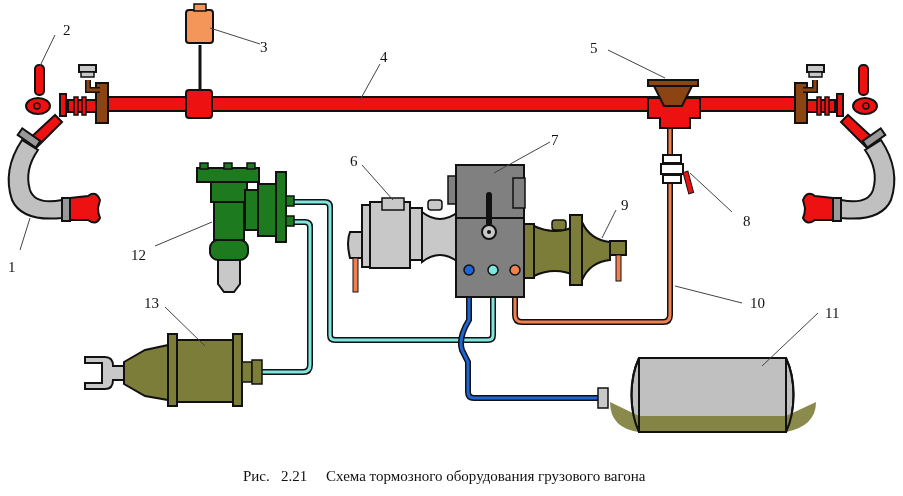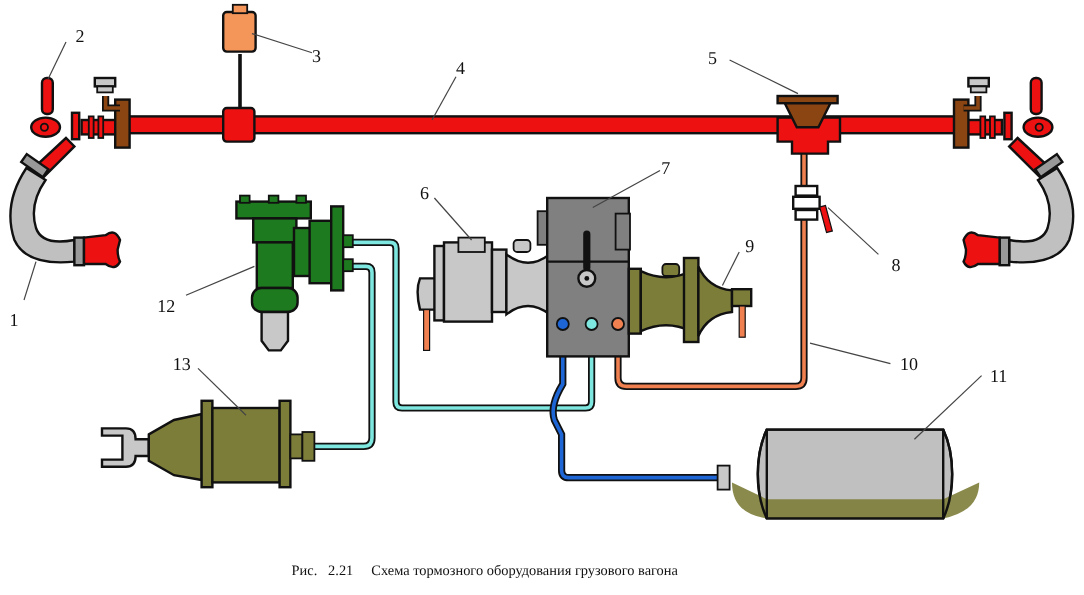--- a/index.html
+++ b/index.html
@@ -1,21 +1,21 @@
 <!DOCTYPE html>
 <html><head>
 <meta charset="utf-8">
 <style>
   html,body{margin:0;padding:0;background:#fff;}
   body{width:903px;height:496px;overflow:hidden;position:relative;font-family:"Liberation Serif","DejaVu Serif",serif;}
   svg{position:absolute;left:0;top:0;}
   .lbl{font-family:"Liberation Serif","DejaVu Serif",serif;font-size:15px;fill:#111;}
   .lead{stroke:#444;stroke-width:1;fill:none;}
   .ol{stroke:#111;stroke-width:2;}
-  #caption{position:absolute;left:243px;top:468px;font-size:12px;color:#111;white-space:pre;}
+  #caption{position:absolute;left:243px;top:468px;font-size:15px;color:#111;white-space:pre;}
 </style>
 </head>
 <body>
 
 <svg width="903" height="496" viewBox="0 0 903 496">
 
   <g>
     <path d="M670 112 L670 315 Q670 322 663 322 L522 322 Q515 322 515 315 L515 272" fill="none" stroke="#111" stroke-width="6"></path>
     <path d="M670 112 L670 315 Q670 322 663 322 L522 322 Q515 322 515 315 L515 272" fill="none" stroke="#f08050" stroke-width="3"></path>
   </g>

